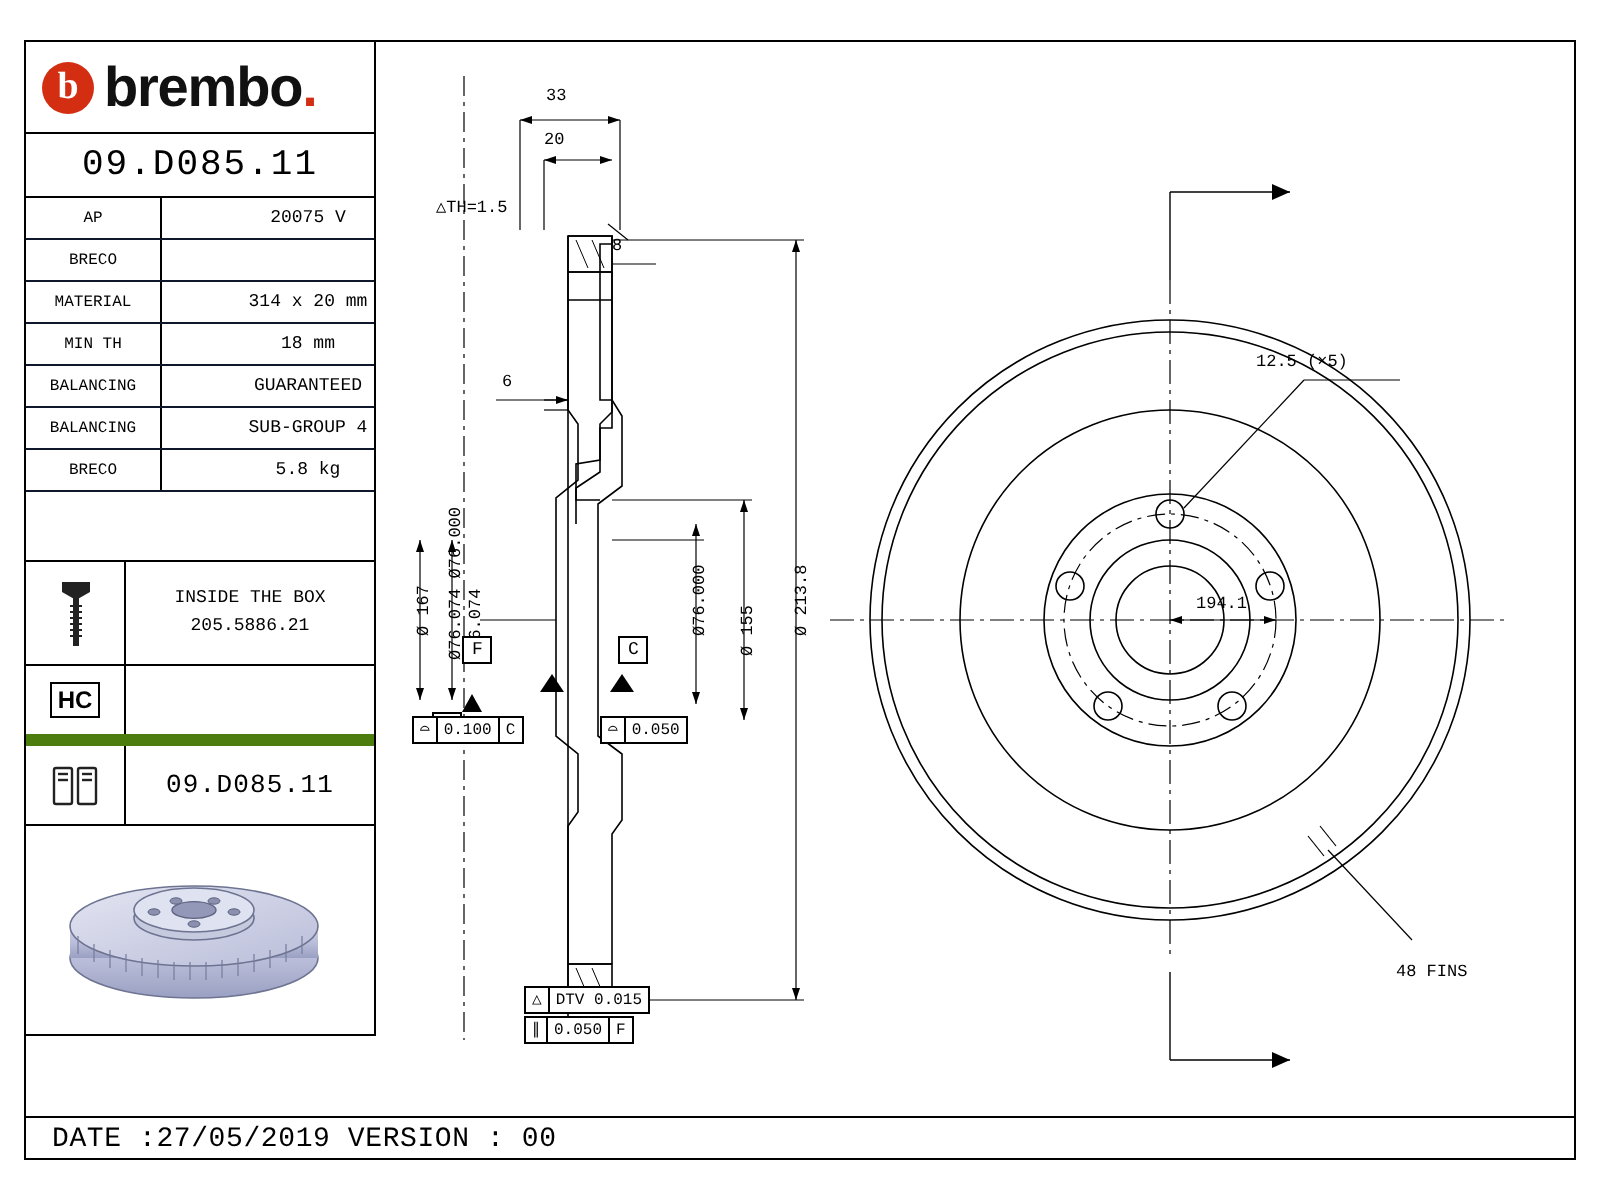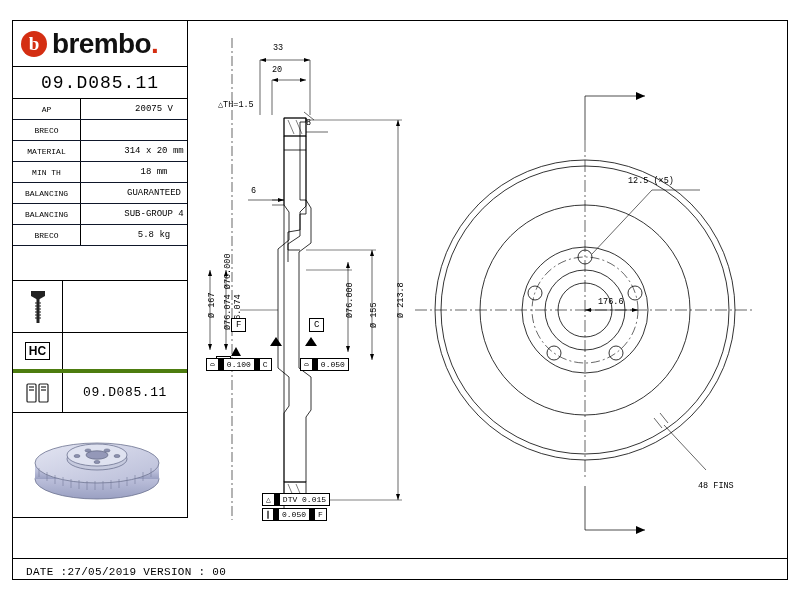--- a/index.html
+++ b/index.html
@@ -102,21 +102,21 @@
     display: flex; align-items: center; justify-content: center;
   }
   .box-text {
     flex: 1;
     text-align: center;
     font-size: 9px; line-height: 1.45;
     font-family: "Liberation Mono", monospace;
   }
   .hc-row {
     height: 40px;
-    border-bottom: 4px solid #4d7c0f;
+    border-bottom: 6px solid #4d7c0f;
     display: flex; align-items: center;
   }
   .hc-badge {
     width: 50px; height: 100%;
     border-right: 1px solid #000;
     display: flex; align-items: center; justify-content: center;
   }
   .hc-badge span {
     border: 1.5px solid #000;
     padding: 1px 3px;
@@ -146,21 +146,21 @@
   
   #footer-line {
     position: absolute;
     left: 13px; right: 13px; bottom: 41px;
     border-top: 1px solid #000;
     height: 0;
   }
   #footer-text {
     position: absolute;
     left: 26px; bottom: 22px;
-    font-size: 11px;
+    font-size: 14px;
     font-family: "Liberation Mono", monospace;
     letter-spacing: 0.3px;
     margin-top: 20px;
   }
   
   .dim {
     position: absolute;
     font-size: 8.5px;
     font-family: "Liberation Mono", monospace;
     white-space: nowrap;
@@ -173,21 +173,21 @@
     border: 1px solid #000;
     background: #fff;
     font-size: 8px;
     font-family: "Liberation Mono", monospace;
     align-items: stretch;
   }
   .tol-box > span {
     padding: 1px 3px;
     display: flex; align-items: center; justify-content: center;
   }
-  .tol-box > span + span { border-left: 6px solid #000000; }
+  .tol-box > span + span { border-left: 1px solid #000000; }
   .datum {
     position: absolute;
     border: 1px solid #000;
     background: #fff;
     font-size: 9px;
     font-family: "Liberation Mono", monospace;
     padding: 1px 4px;
   }
   svg { display: block; }
   #svg-layer {
@@ -252,20 +252,24 @@
           <rect x="9.5" y="11" width="3" height="24" fill="#222"></rect>
           <g stroke="#222" stroke-width="1">
             <line x1="8" y1="15" x2="14" y2="15"></line>
             <line x1="8" y1="18" x2="14" y2="18"></line>
             <line x1="8" y1="21" x2="14" y2="21"></line>
             <line x1="8" y1="24" x2="14" y2="24"></line>
             <line x1="8" y1="27" x2="14" y2="27"></line>
             <line x1="8" y1="30" x2="14" y2="30"></line>
           </g>
         </svg>
+      </div>
+      <div class="box-text">
+        <div>INSIDE THE BOX</div>
+        <div>205.5886.21</div>
       </div>
     </div>
 
     <div class="hc-row">
       <div class="hc-badge">
         <span>HC</span>
       </div>
       <div class="box-text"></div>
     </div>
 
@@ -528,16 +532,16 @@
     <span>△</span>
     <span>DTV 0.015</span>
   </div>
   <div class="tol-box" style="left:262px; top:508px;">
     <span>∥</span>
     <span>0.050</span>
     <span>F</span>
   </div>
 
   <div class="dim" style="left:628px; top:176px;">12.5 (×5)</div>
-  <div class="dim" style="left:598px; top:297px;">176.6</div>
+  <div class="dim" style="left:598px; top:297px;">194.1</div>
   <div class="dim" style="left:698px; top:481px;">48 FINS</div>
 
 </div>
 
 </body></html>

